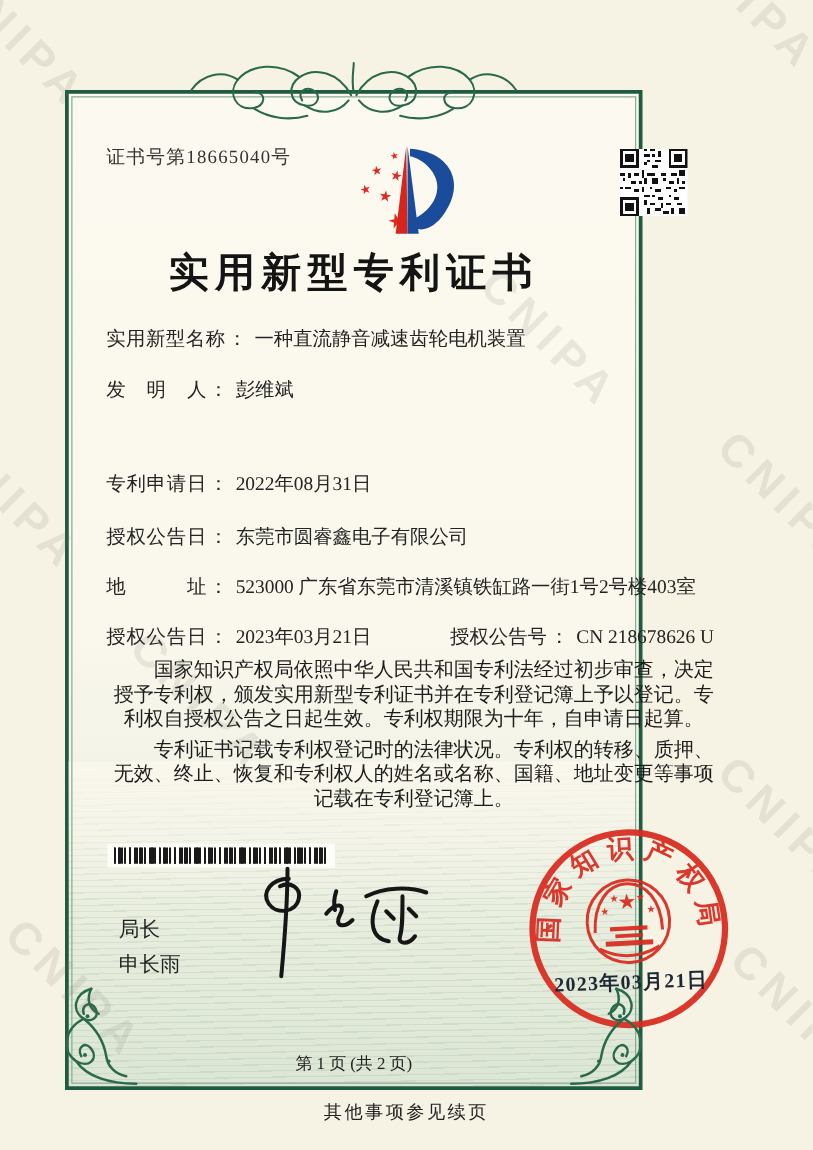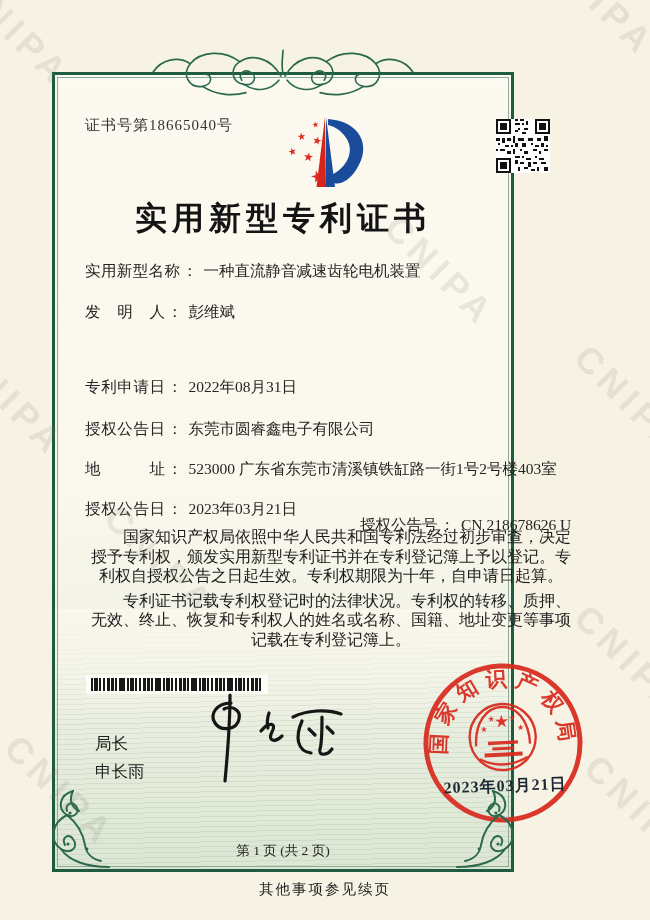--- a/index.html
+++ b/index.html
@@ -36,21 +36,21 @@
   .qr{left:441px;top:44px;width:54px;height:54px;}
   .title{
     left:0;width:100%;top:122px;text-align:center;
     font-size:32px;font-weight:700;letter-spacing:5px;color:#141414;
   }
   
   .frow{left:30px;width:495px;font-size:15.5px;white-space:nowrap;color:#242424;}
   .flabel{display:inline-block;width:80px;text-align:justify;text-align-last:justify;}
   .flabel.wide{width:95px;}
   .fsep{margin:0 6px 0 2px;}
-  .fcell2{position:absolute;left:275px;top:16px;white-space:nowrap;}
+  .fcell2{position:absolute;left:275px;top:0;white-space:nowrap;}
   
   .paras{left:30px;top:452px;width:492px;font-size:16px;line-height:19.5px;color:#1c1c1c;text-align:center;}
   .paras p{margin:0 0 5px 0;text-indent:2em;}
   
   .barcode-box{left:31px;top:600px;width:182px;height:19px;background:#fdfdf8;padding:3px 5px;box-sizing:border-box;}
   .barcode{
     width:100%;height:13px;
     background:
       repeating-linear-gradient(90deg,#191919 0 2px,transparent 2px 4px),
       repeating-linear-gradient(90deg,#191919 0 1px,transparent 1px 6px),

